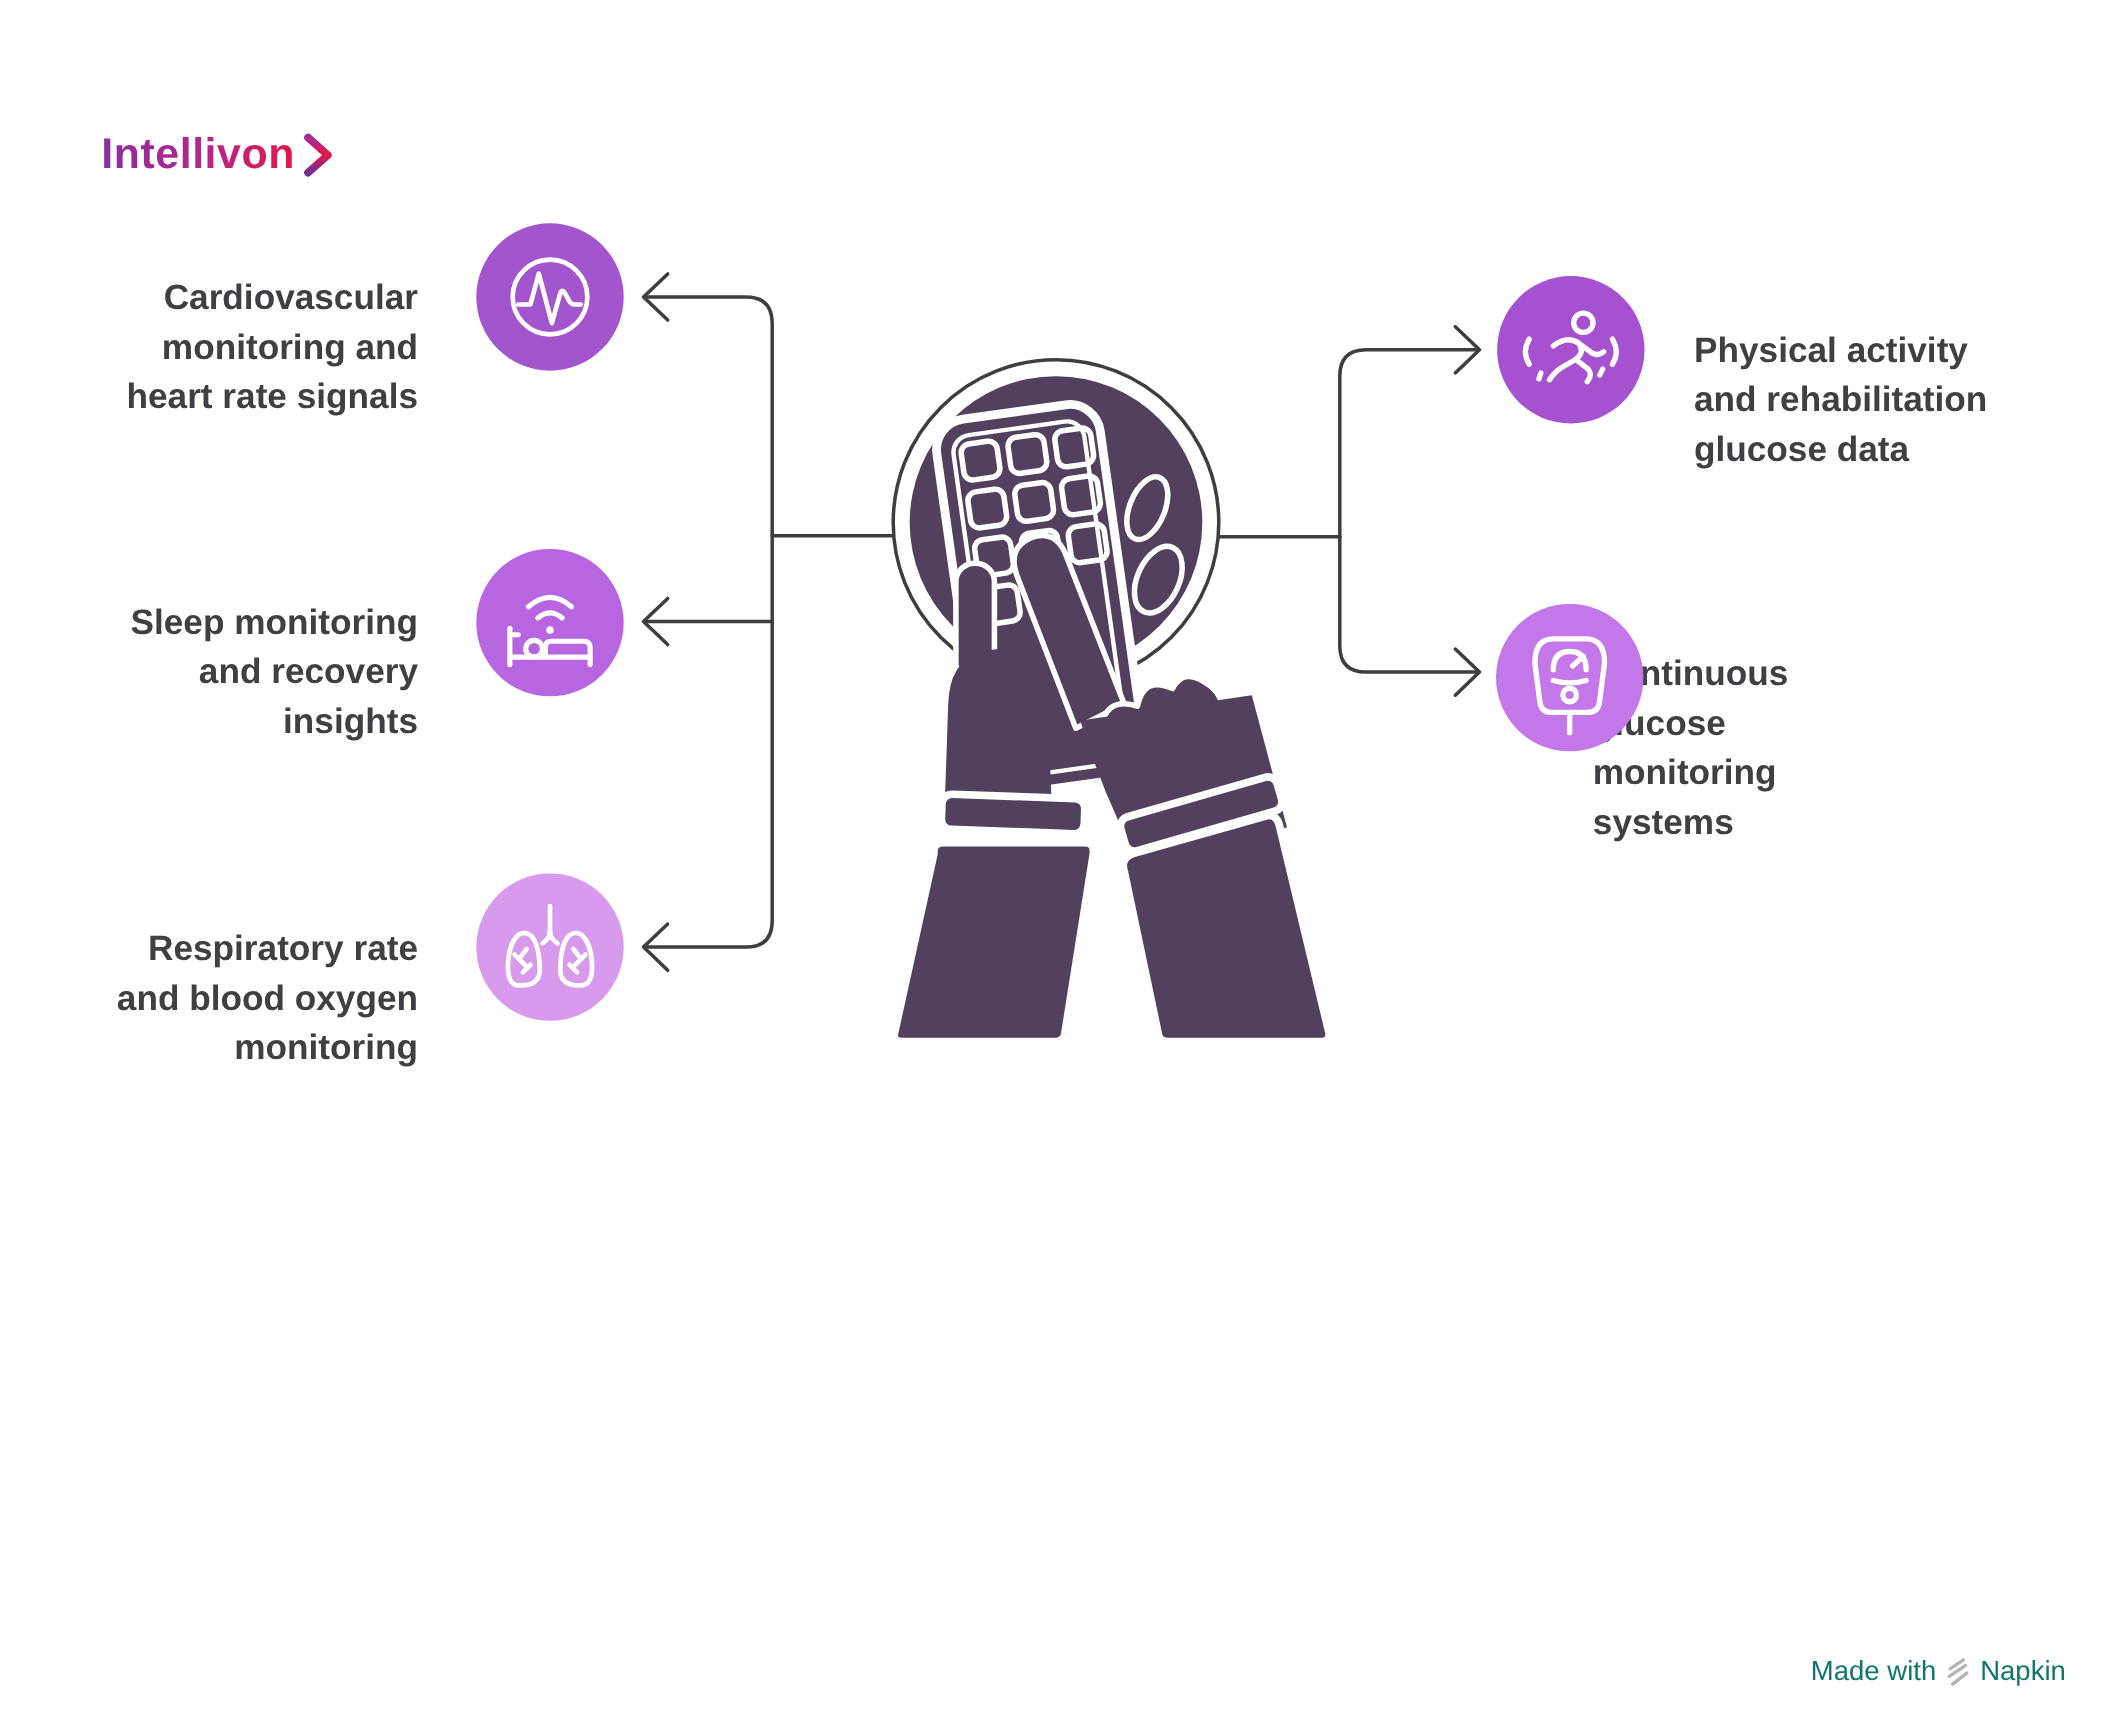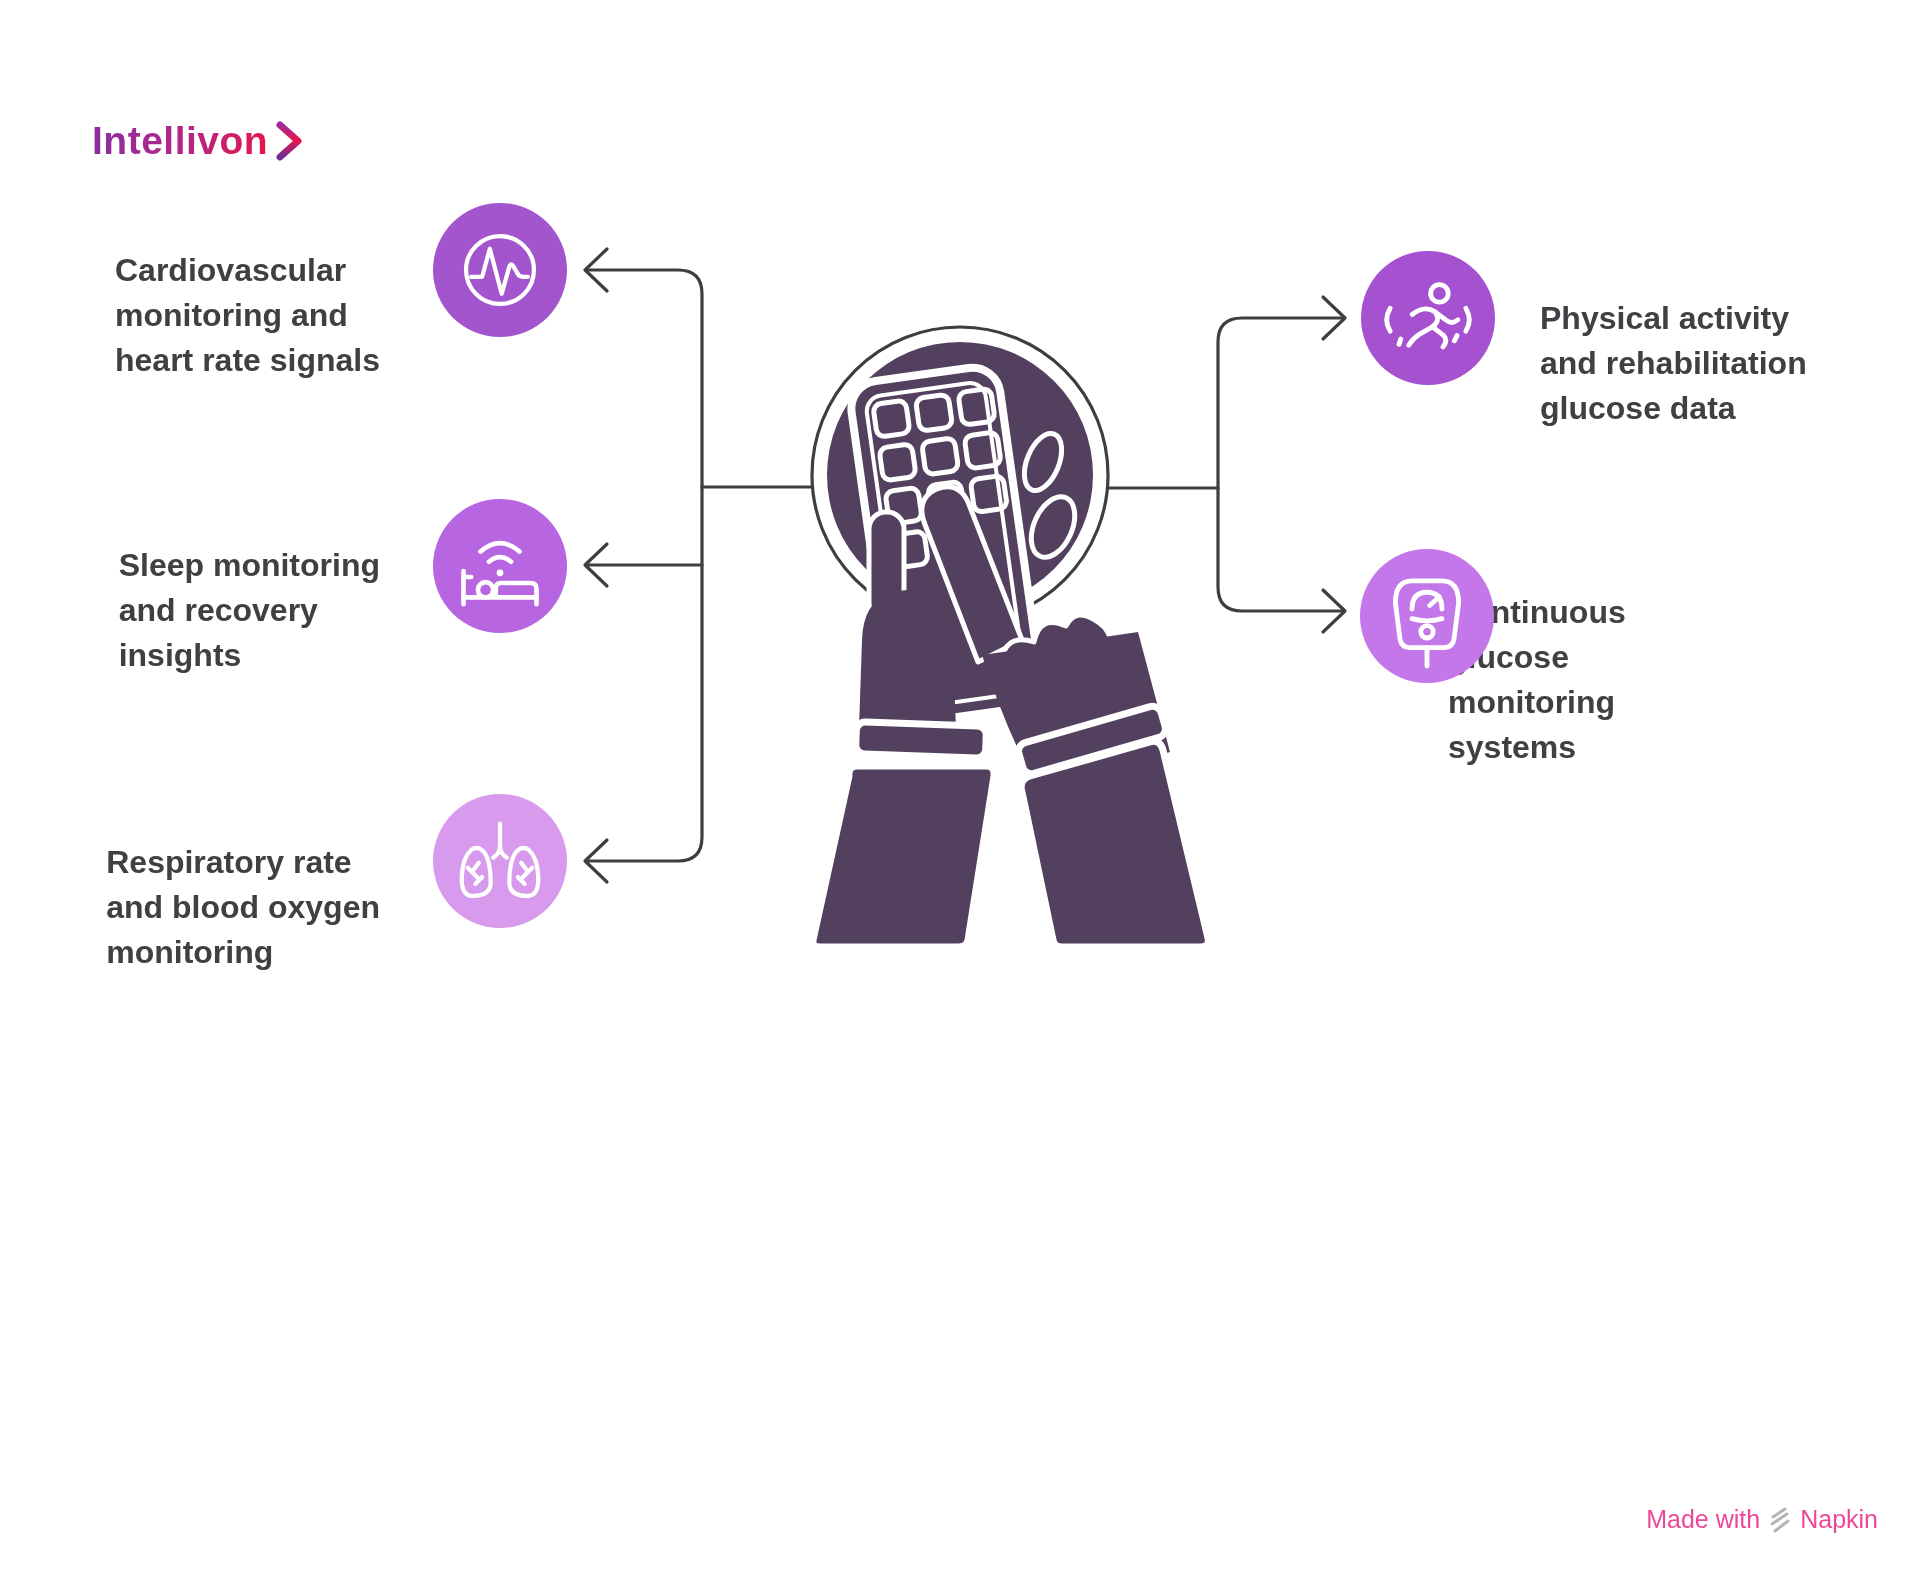--- a/index.html
+++ b/index.html
@@ -13,39 +13,39 @@
   }
   .brand-name {
     font-size:39px; font-weight:bold; letter-spacing:.5px;
     background:linear-gradient(90deg,#8a2f9e 0%, #b62687 55%, #e5164b 100%);
     -webkit-background-clip:text; background-clip:text; color:transparent;
   }
   .node-label {
     position:absolute; font-weight:bold; font-size:32px; line-height:45px;
     color:#404044; white-space:pre-line;
   }
-  .align-right { }
+  .align-right { text-align:right; }
   .icon-circle {
     position:absolute; width:134px; height:134px; border-radius:50%;
     display:flex; align-items:center; justify-content:center;
   }
   #icon-cardio    { left:433px; top:203px; background:#a355cd; }
   #icon-sleep     { left:433px; top:499px; background:#b765e0; }
   #icon-lungs     { left:433px; top:794px; background:#d79aec; }
   #icon-activity  { left:1361px; top:251px; background:#a551d0; }
   #icon-glucose   { left:1360px; top:549px; background:#c377e8; }
   #label-cardio   { right:1540px; top:248px; }
   #label-sleep    { right:1540px; top:543px; }
   #label-resp     { right:1540px; top:840px; }
   #label-activity { left:1540px; top:296px; }
   #label-glucose  { left:1448px; top:590px; }
   .scene { position:absolute; left:0; top:0; }
   .footer {
     position:absolute; right:42px; bottom:36px; display:flex; align-items:center; gap:8px;
-    color:#ec4899; font-size:25px; font-weight:500;
+    color:#0f766e; font-size:25px; font-weight:500;
   }
 </style>
 </head>
 <body>
 
 <div class="brand">
   <span class="brand-name">Intellivon</span>
   <svg width="36" height="48" viewBox="0 0 36 48">
     <defs>
       <linearGradient id="chevGrad" x1="0" y1="0" x2="0" y2="1">

